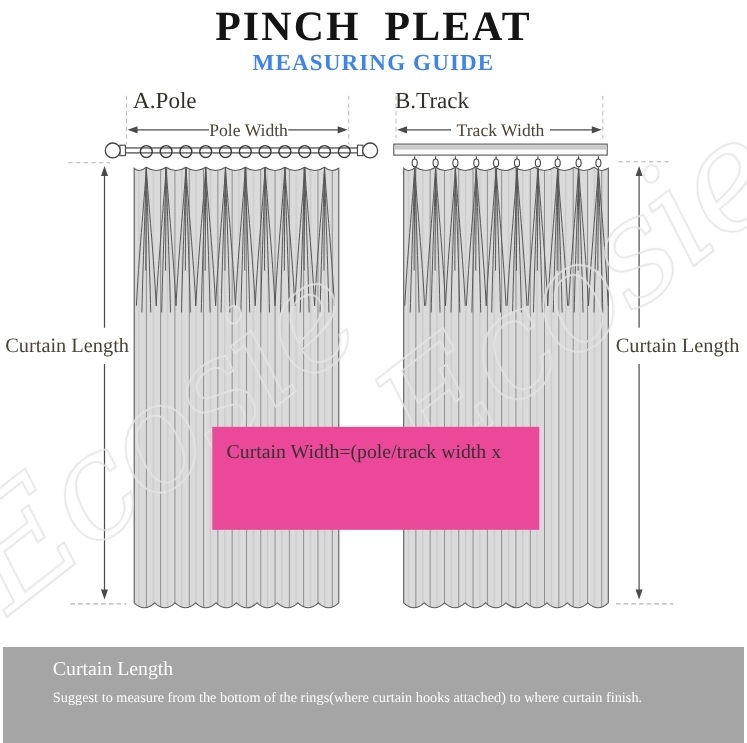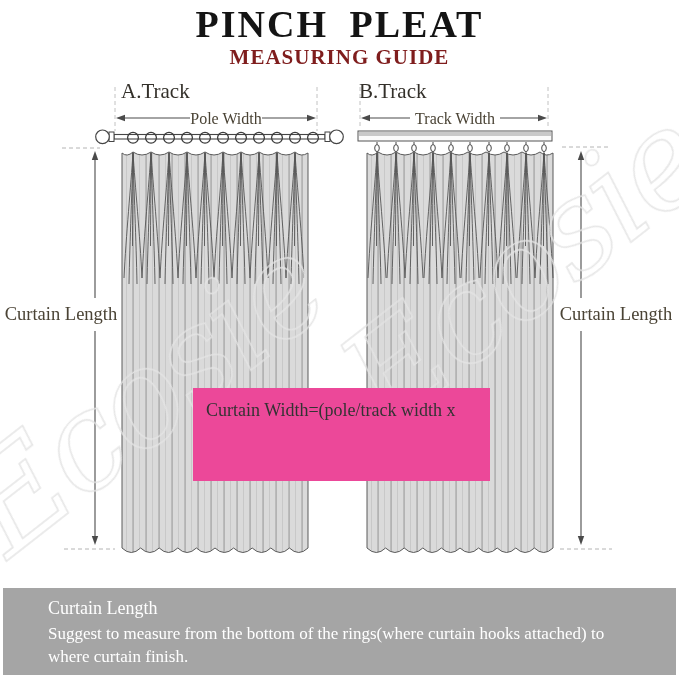--- a/index.html
+++ b/index.html
@@ -2,45 +2,45 @@
 <html><head>
 <meta charset="utf-8">
 <style>
   html,body{margin:0;padding:0;background:#fff;}
   #stage{position:relative;width:679px;height:675px;background:#ffffff;overflow:hidden;
          font-family:"Liberation Serif",serif;}
   
   #title{position:absolute;top:2px;left:0;width:679px;text-align:center;
          font-size:38px;font-weight:700;letter-spacing:2px;word-spacing:10px;color:#141414;margin:0;}
   #subtitle{position:absolute;top:45px;left:0;width:679px;text-align:center;
-         font-size:21px;font-weight:700;letter-spacing:1px;color:#7f1d1d;margin:0;}
+         font-size:21px;font-weight:700;letter-spacing:1px;color:#3b82f6;margin:0;}
   .variant-label{position:absolute;top:79px;font-size:21px;color:#33302a;}
   #label-a{left:121px;}
   #label-b{left:359px;}
   
   #diagram{position:absolute;left:0;top:0;width:679px;height:675px;}
   
   #formula-box{position:absolute;left:193px;top:388px;width:297px;height:93px;background:#ec4899;}
   #formula-box p{margin:0;padding:0 0 0 13px;font-size:18px;line-height:30px;color:#333333;}
   #formula-box p:first-child{padding-top:7px;}
   
   #footer{position:absolute;left:3px;top:588px;width:673px;height:87px;background:#a5a5a5;}
   #footer h3{margin:10px 0 0 45px;font-size:18px;font-weight:400;color:#ffffff;}
-  #footer p{margin:3px 0 5px 45px;width:600px;font-size:17px;line-height:23px;
+  #footer p{margin:3px 0 5px 45px;width:600px;font-size:13px;line-height:23px;
             font-weight:400;color:#ffffff;}
 </style>
 </head>
 <body>
 
 <div id="stage">
 
   <h1 id="title">PINCH PLEAT</h1>
   <h2 id="subtitle">MEASURING GUIDE</h2>
 
-  <div id="label-a" class="variant-label">A.Track</div>
+  <div id="label-a" class="variant-label">A.Pole</div>
   <div id="label-b" class="variant-label">B.Track</div>
 
   <svg id="diagram" viewBox="0 0 679 675" xmlns="http://www.w3.org/2000/svg">
     <defs>
       <pattern id="folds" width="13" height="8" patternUnits="userSpaceOnUse">
         <rect width="13" height="8" fill="#dadada"></rect>
         <rect x="2.6" width="0.9" height="8" fill="#8d8d8d"></rect>
         <rect x="9" width="0.7" height="8" fill="#c0c0c0"></rect>
       </pattern>
       <path id="curtainBody" d="M122,153

